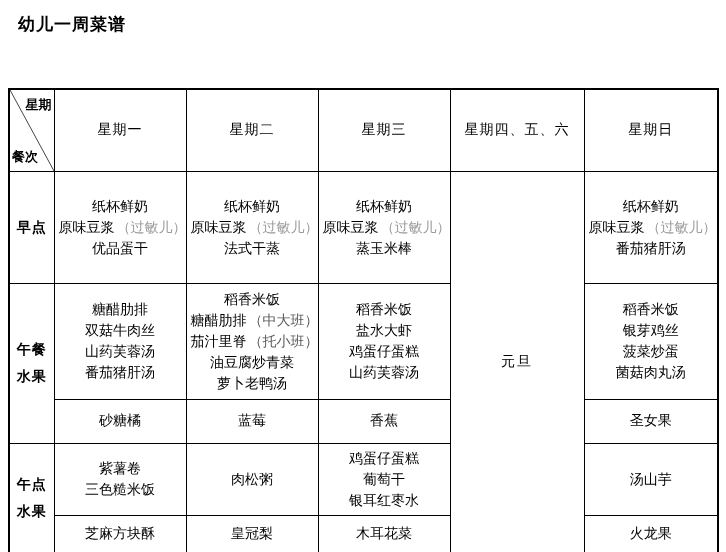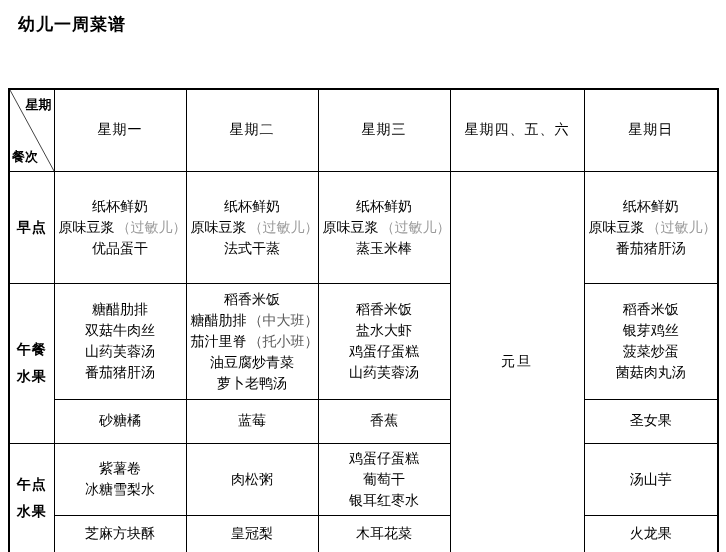--- a/index.html
+++ b/index.html
@@ -155,21 +155,21 @@
     <td class="fruit-cell"><span>圣女果</span></td>
   </tr>
 
   <tr style="height:62px">
     <td class="rowlabel" rowspan="2">
       <div>午点</div>
       <div>水果</div>
     </td>
     <td class="menu-cell">
       <div class="line"><span>紫薯卷</span></div>
-      <div class="line"><span>冰糖雪梨水</span></div>
+      <div class="line"><span>三色糙米饭</span></div>
     </td>
     <td class="menu-cell">
       <div class="line"><span>肉松粥</span></div>
     </td>
     <td class="menu-cell">
       <div class="line"><span>鸡蛋仔蛋糕</span></div>
       <div class="line"><span>葡萄干</span></div>
       <div class="line"><span>银耳红枣水</span></div>
     </td>
     <td class="menu-cell">

